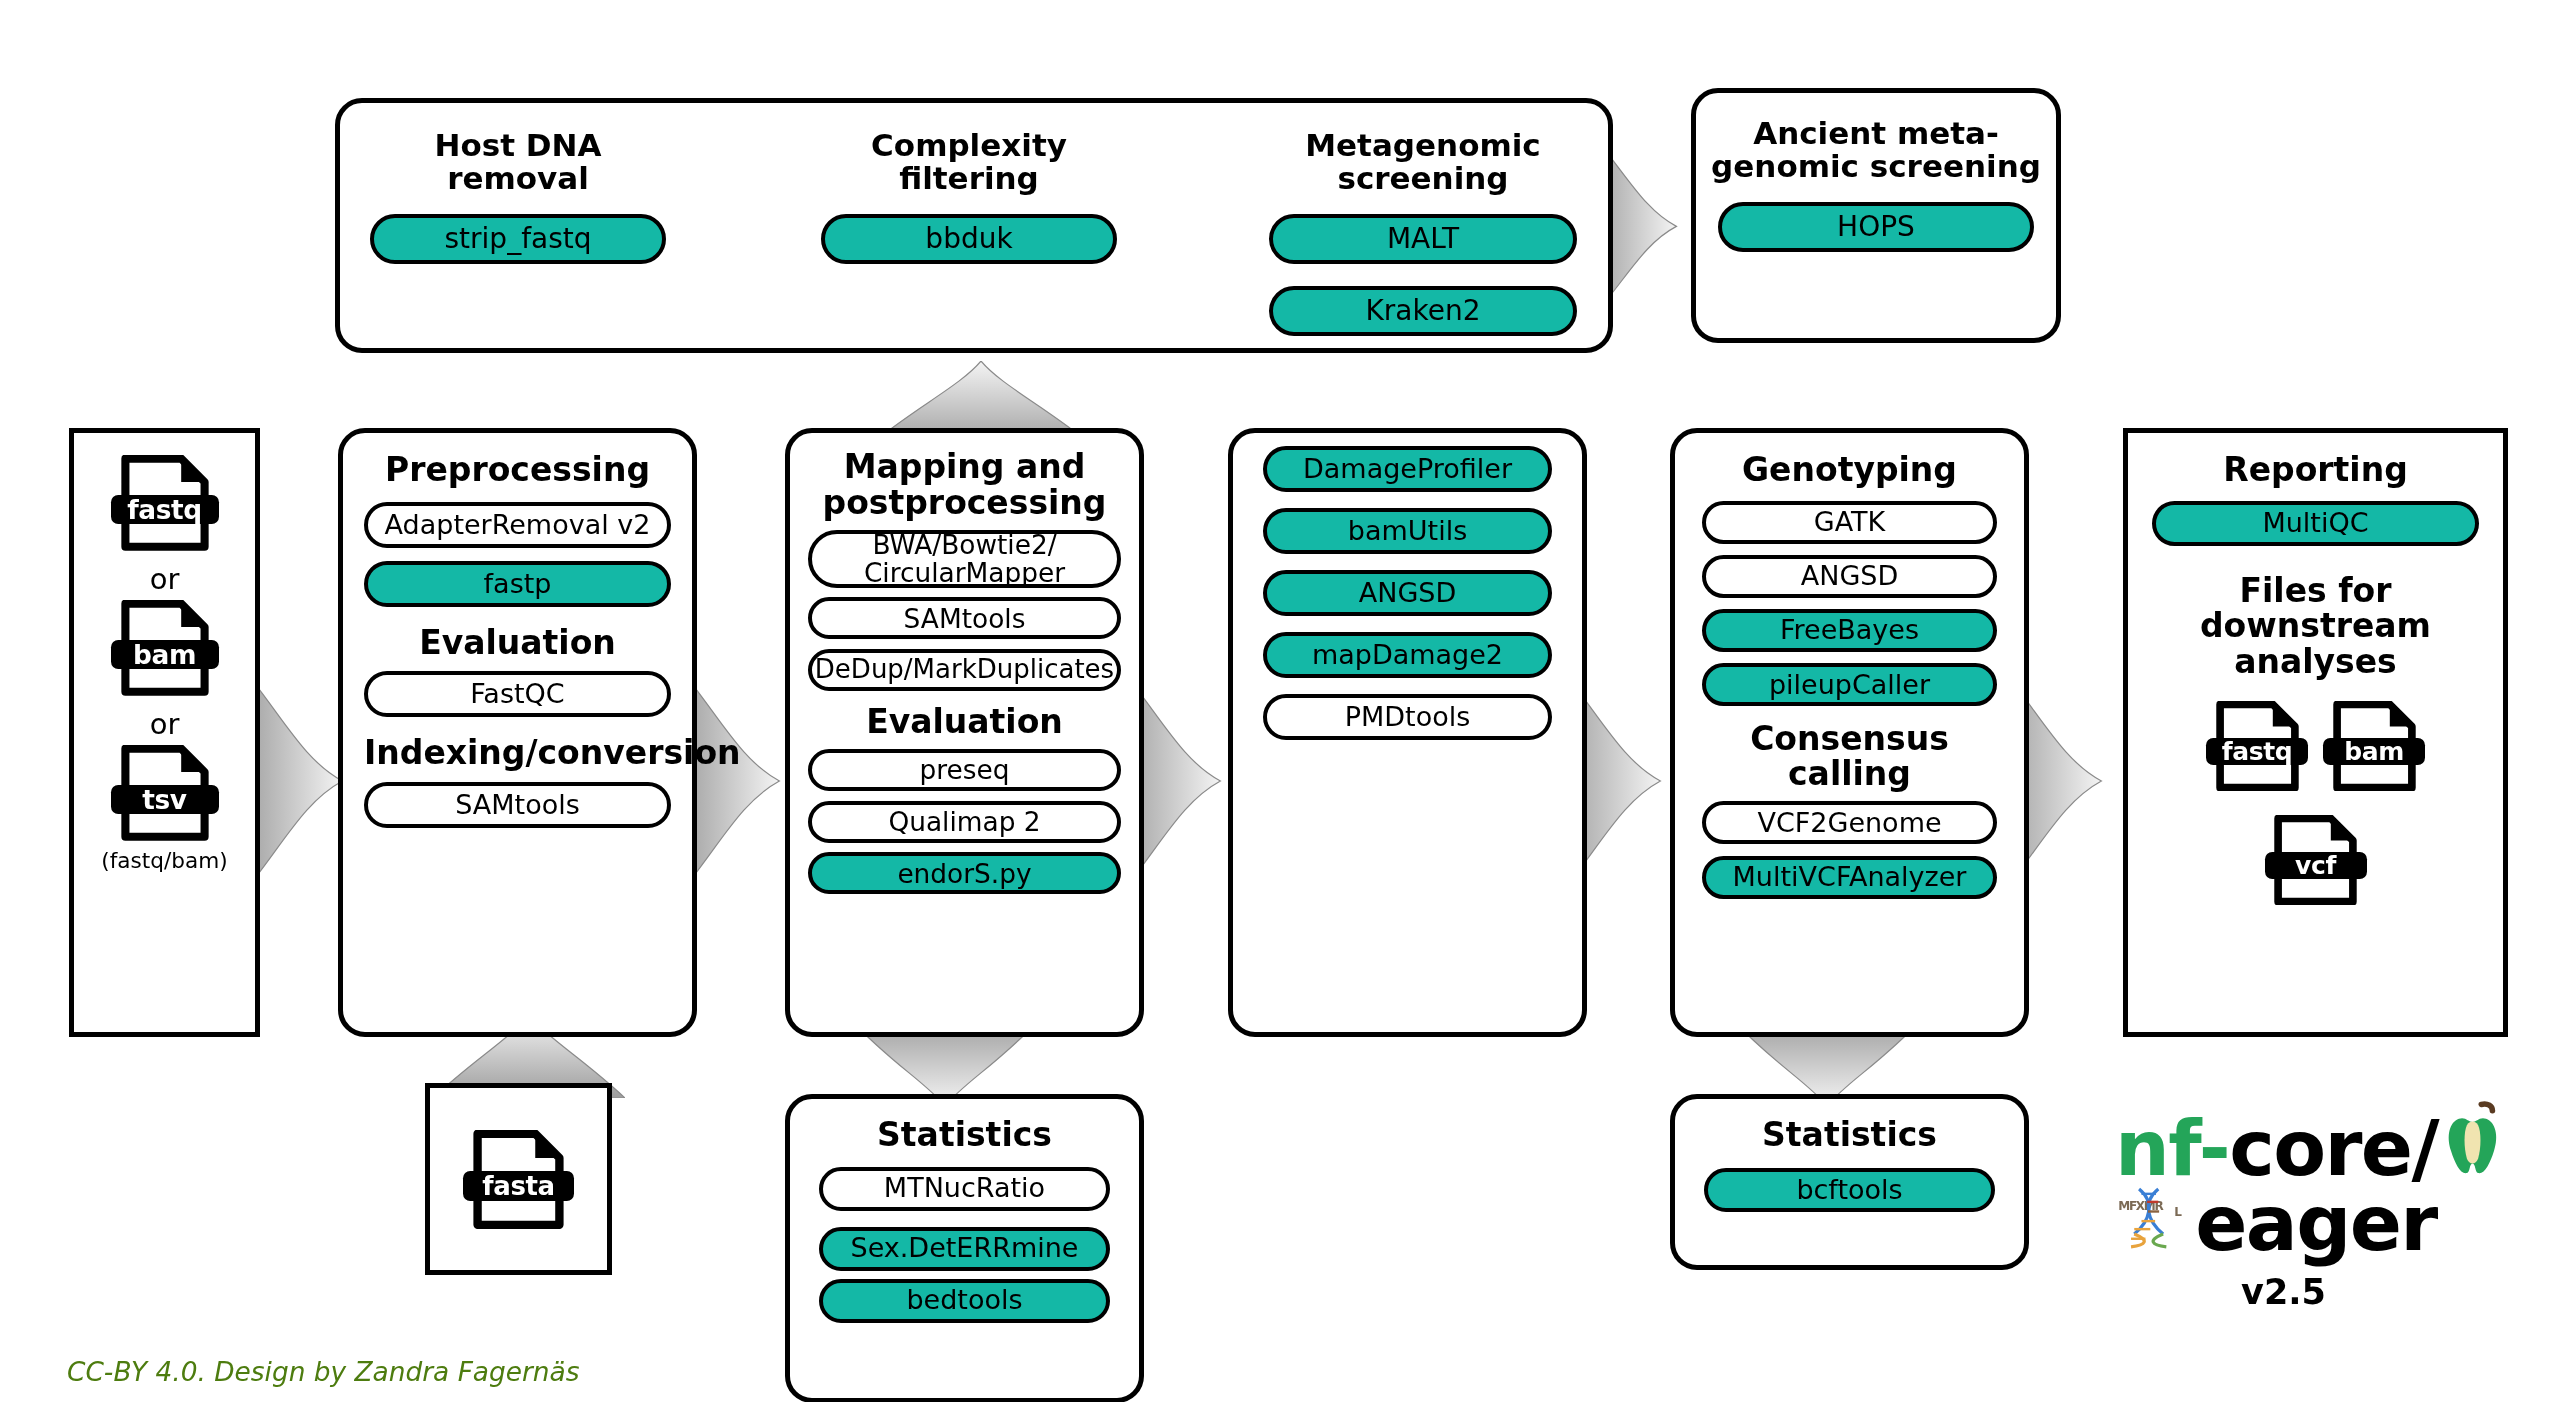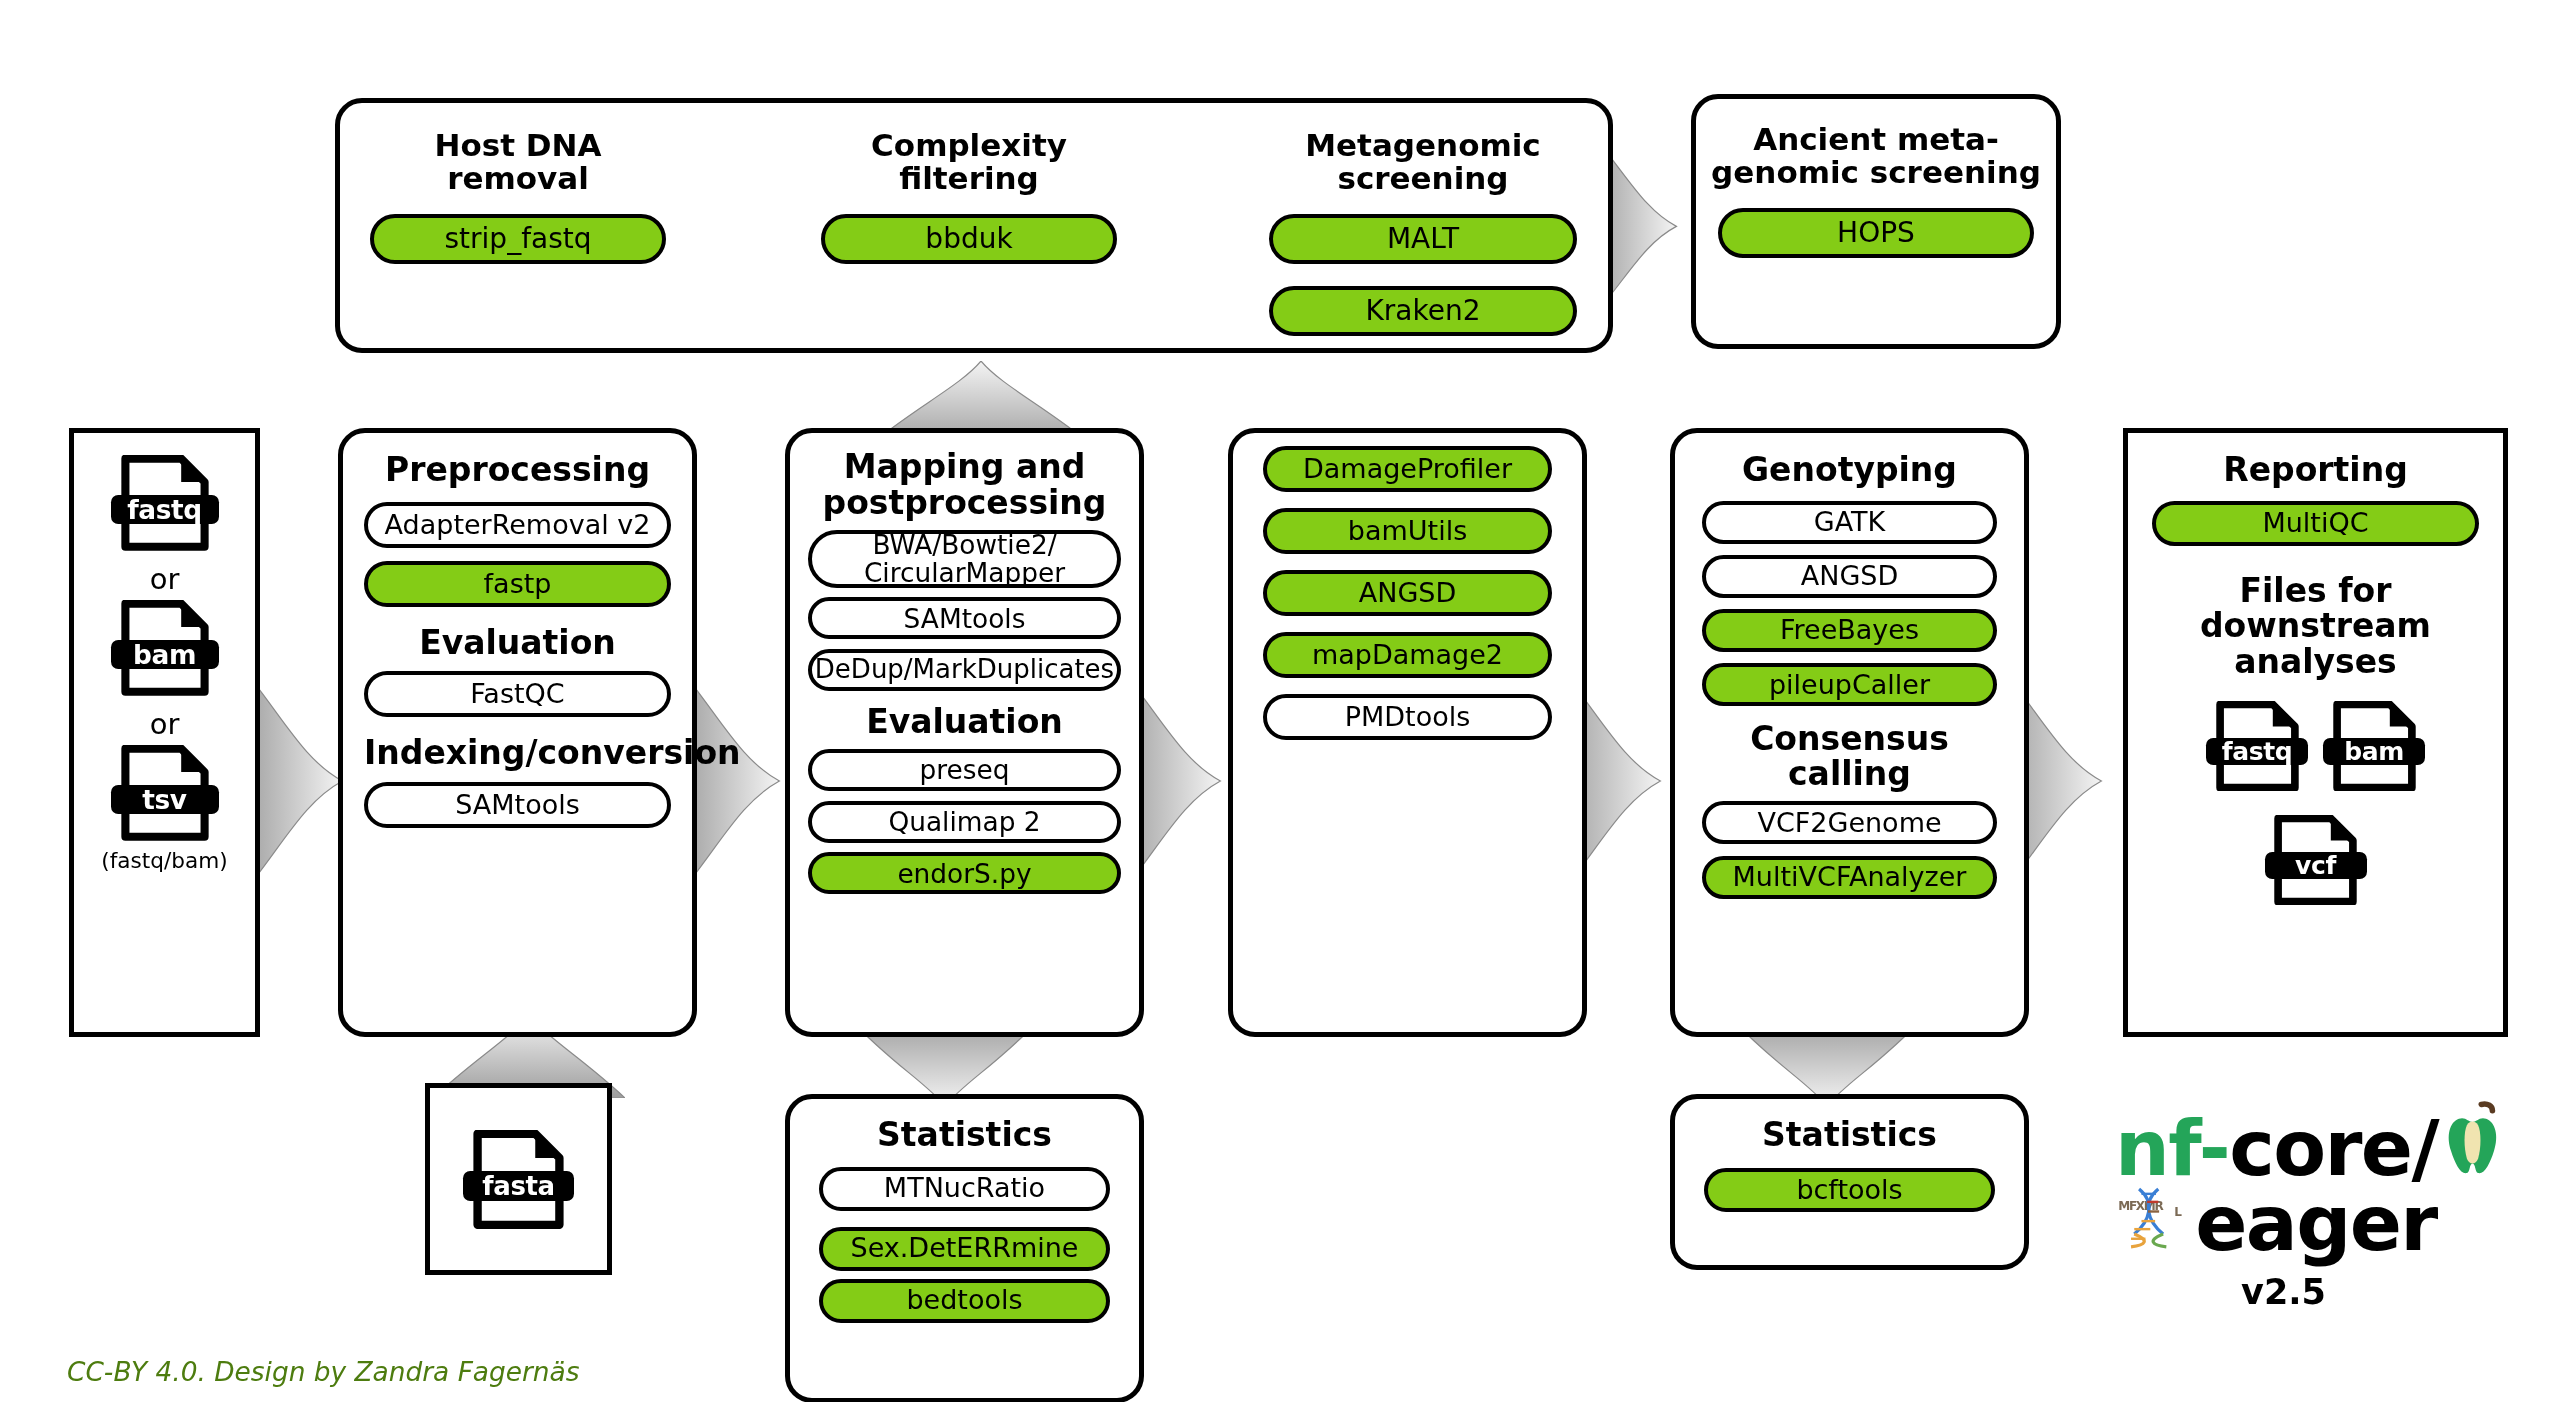--- a/index.html
+++ b/index.html
@@ -11,21 +11,21 @@
   .panel{position:absolute;box-sizing:border-box;background:#fff;border:5.6px solid #000;}
   .panel.round{border-radius:27px;}
   .panel.sq{border-radius:0;}
 
   .ptitle{font-weight:bold;text-align:center;line-height:1.08;color:#000;}
 
   
   .pill{box-sizing:border-box;border:4px solid #000;border-radius:800px;background:#fff;
         display:flex;align-items:center;justify-content:center;text-align:center;
         color:#000;line-height:1.05;}
-  .pill.green{background:#84cc16;}
+  .pill.green{background:#14b8a6;}
 
   
   .fileicon{position:relative;display:inline-block;}
   .fileicon .sheet{position:absolute;inset:0;}
   .fileicon .tag{position:absolute;left:-10%;right:-10%;top:42%;height:30%;
         background:#000;border-radius:7.2px;display:flex;align-items:center;justify-content:center;}
   .fileicon .tag span{color:#fff;font-weight:bold;letter-spacing:-0.4px;}
 
   
   .arrow{position:absolute;}
@@ -188,21 +188,21 @@
     <div style="position:absolute;left:929px;top:26px;width:308px;">
       <div class="ptitle" style="font-size:31px;">
         <div>Metagenomic</div>
         <div>screening</div>
       </div>
       <div class="pill green" style="height:50px;font-size:28px;margin-top:17.6px;">MALT</div>
       <div class="pill green" style="height:50px;font-size:28px;margin-top:22.4px;">Kraken2</div>
     </div>
   </div>
 
-  <div class="panel round" style="left:1691px;top:94px;width:370px;height:255px;">
+  <div class="panel round" style="left:1691px;top:88px;width:370px;height:255px;">
     <div class="ptitle" style="font-size:31px;margin-top:24px;">
       <div>Ancient meta-</div>
       <div>genomic screening</div>
     </div>
     <div style="padding:0 22.4px;">
       <div class="pill green" style="height:50px;font-size:28px;margin-top:17.6px;">HOPS</div>
     </div>
   </div>
 
   <div class="panel sq" style="left:69px;top:428px;width:191px;height:609px;">

